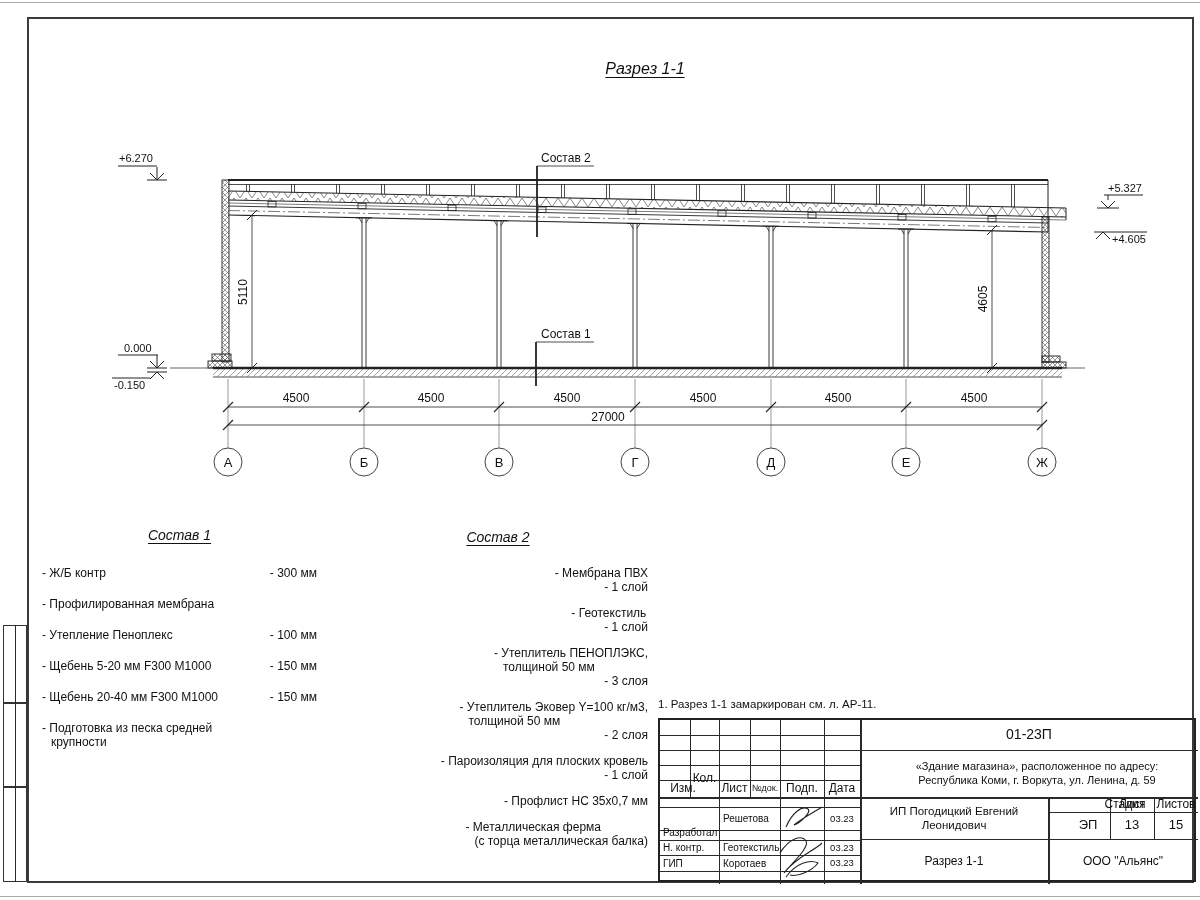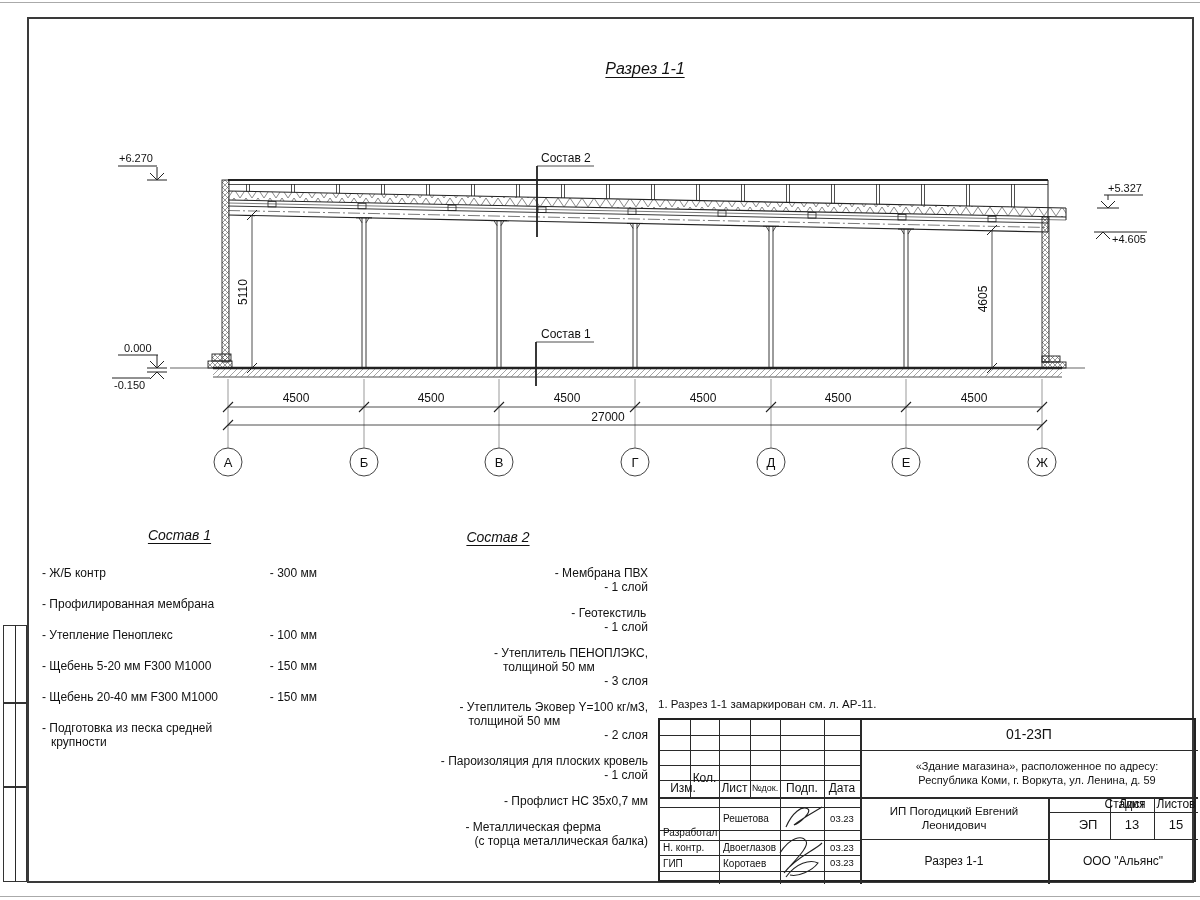--- a/index.html
+++ b/index.html
@@ -348,21 +348,21 @@
   <div class="cellc tb-txt" style="left:30px;top:50px;width:29px;height:17px;">Кол.</div>
   <div class="cellc tb-txt" style="left:59px;top:60px;width:31px;height:17px;">Лист</div>
   <div class="cellc" style="left:90px;top:60px;width:30px;height:17px;font-size:9px;">№док.</div>
   <div class="cellc tb-txt" style="left:120px;top:60px;width:44px;height:17px;">Подп.</div>
   <div class="cellc tb-txt" style="left:164px;top:60px;width:36px;height:17px;">Дата</div>
 
   <div class="celll" style="left:3px;top:101px;width:56px;height:23px;font-size:10px;">Разработал</div>
   <div class="celll" style="left:63px;top:87px;width:57px;height:23px;font-size:10px;">Решетова</div>
   <div class="cellc" style="left:164px;top:87px;width:36px;height:23px;font-size:9.5px;">03.23</div>
   <div class="celll" style="left:3px;top:120px;width:56px;height:15px;font-size:10px;">Н. контр.</div>
-  <div class="celll" style="left:63px;top:120px;width:57px;height:15px;font-size:10px;">Двоеглазов</div>
+  <div class="celll" style="left:63px;top:120px;width:57px;height:15px;font-size:10px;">Геотекстиль</div>
   <div class="cellc" style="left:164px;top:120px;width:36px;height:15px;font-size:9.5px;">03.23</div>
   <div class="celll" style="left:3px;top:135px;width:56px;height:16px;font-size:10px;">ГИП</div>
   <div class="celll" style="left:63px;top:135px;width:57px;height:16px;font-size:10px;">Коротаев</div>
   <div class="cellc" style="left:164px;top:135px;width:36px;height:16px;font-size:9.5px;">03.23</div>
 
   <svg class="abs" style="left:118px;top:83px;" width="48" height="28" viewBox="0 0 48 28">
     <path d="M8 24 C14 10 24 2 30 6 C34 9 22 20 16 22 C26 14 38 8 44 4" stroke="#222" stroke-width="1.1" fill="none"></path>
   </svg>
   <svg class="abs" style="left:114px;top:113px;" width="54" height="48" viewBox="0 0 54 48">
     <path d="M6 20 C16 4 28 2 32 8 C36 14 18 30 10 40 C22 24 40 18 48 10 M12 44 C22 30 36 26 44 30 C38 38 24 44 16 42" stroke="#222" stroke-width="1.1" fill="none"></path>

